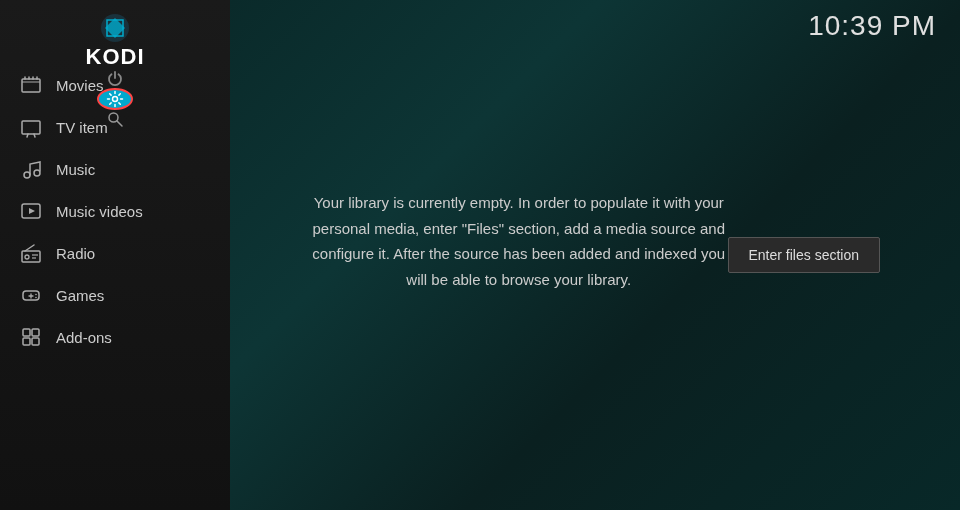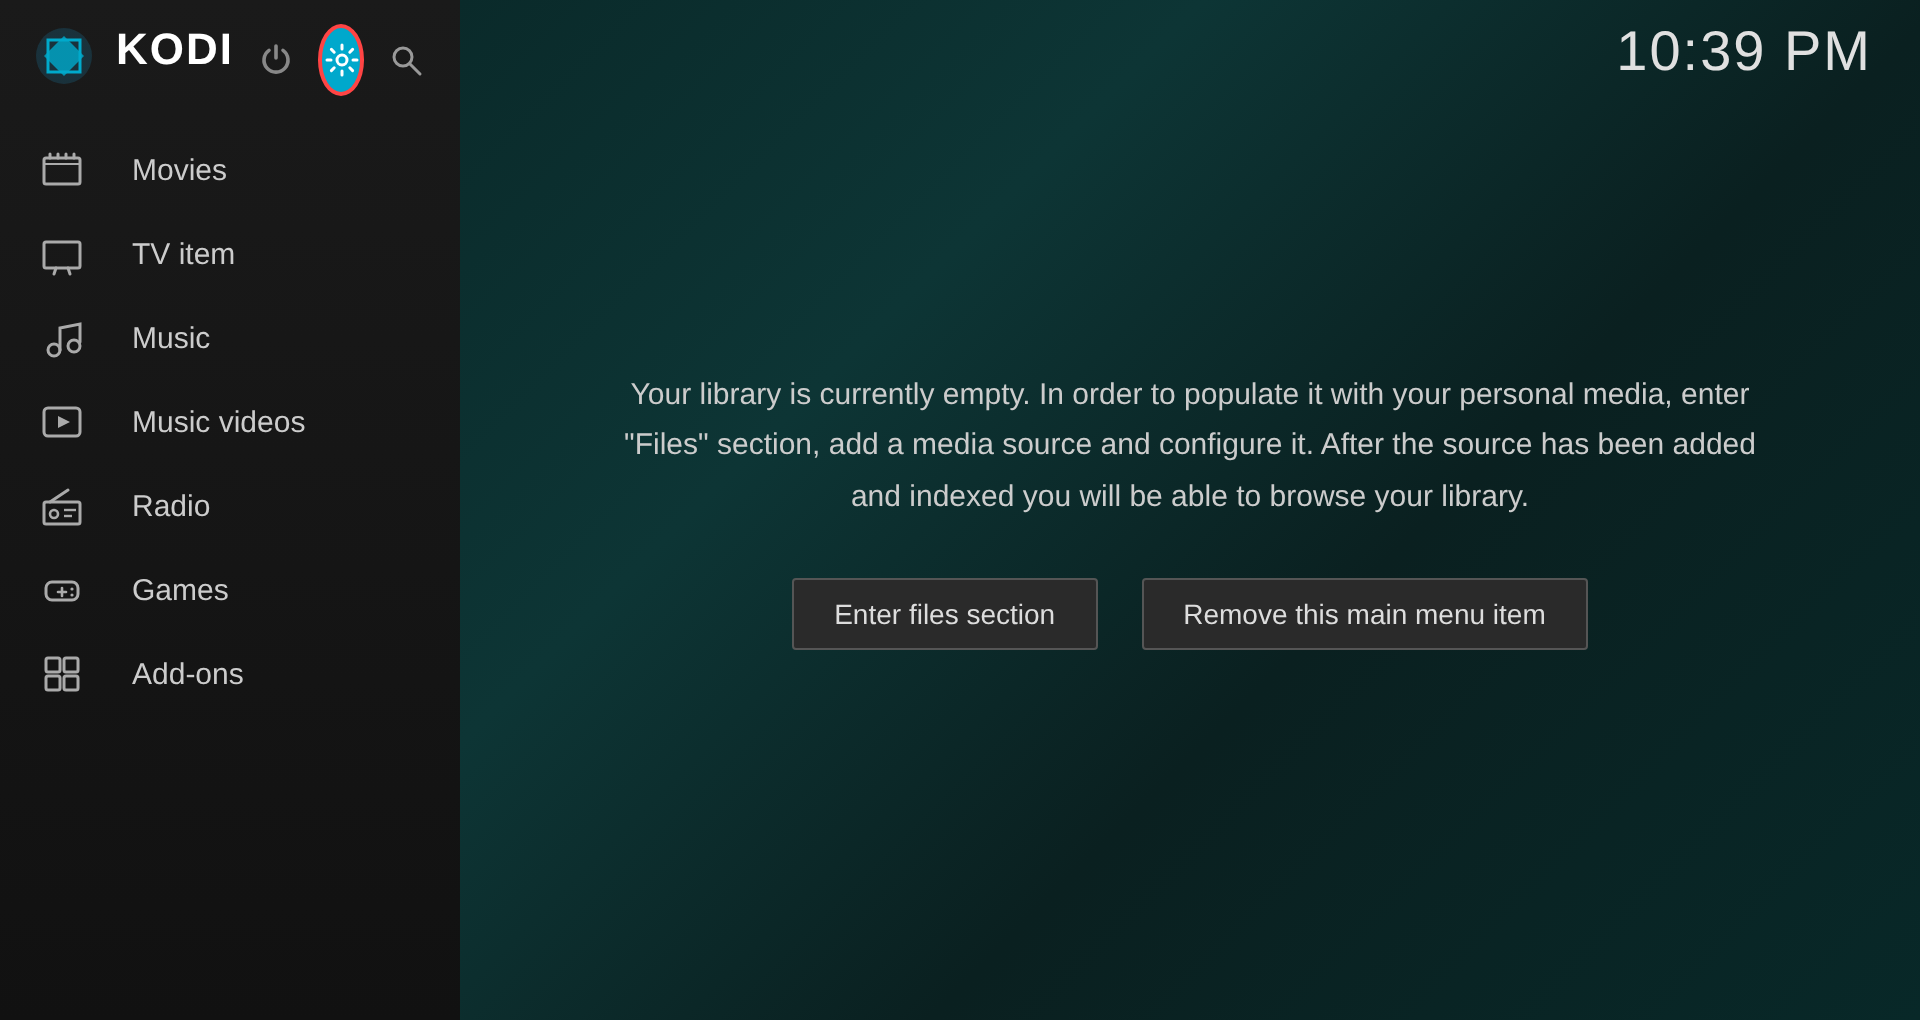--- a/index.html
+++ b/index.html
@@ -27,24 +27,24 @@
       height: 100%;
       background: linear-gradient(180deg, #1a1a1a 0%, #111111 100%);
       display: flex;
       flex-direction: column;
       flex-shrink: 0;
       z-index: 10;
     }
 
     .sidebar-header {
       display: flex;
-      align-items: flex-start;
+      align-items: center;
       padding: 12px 16px;
-      gap: 10px;
       height: 56px;
+      flex-direction: column;
     }
 
     .kodi-logo {
       width: 32px;
       height: 32px;
       flex-shrink: 0;
     }
 
     .kodi-title {
       color: #ffffff;
@@ -79,21 +79,21 @@
     }
 
     .sidebar-nav {
       flex: 1;
       padding: 8px 0;
     }
 
     .nav-item {
       display: flex;
       align-items: center;
-      gap: 24px;
+      gap: 14px;
       padding: 10px 20px;
       cursor: pointer;
       color: #cccccc;
       font-size: 15px;
       transition: background 0.2s;
     }
 
     .nav-icon {
       width: 22px;
       height: 22px;
@@ -126,21 +126,21 @@
       color: #e0e0e0;
       font-size: 28px;
       font-weight: 300;
       letter-spacing: 1px;
     }
 
     
     .content-center {
       flex: 1;
       display: flex;
-      flex-direction: column;
+      flex-direction: row;
       align-items: center;
       justify-content: center;
       padding: 40px 80px;
       text-align: center;
     }
 
     .empty-library-text {
       color: #cccccc;
       font-size: 15px;
       line-height: 1.7;
@@ -296,19 +296,18 @@
   </div>
 
   <div class="main-content">
 
     <div class="time-display">10:39 PM</div>
 
     <div class="content-center">
       <p class="empty-library-text">Your library is currently empty. In order to populate it with your personal media, enter "Files" section, add a media source and configure it. After the source has been added and indexed you will be able to browse your library.</p>
       <div class="action-buttons">
         <button class="action-btn">Enter files section</button>
-        <button class="action-btn">Remove this main menu item</button>
       </div>
     </div>
 
   </div>
 
 </div>
 
 </body></html>

